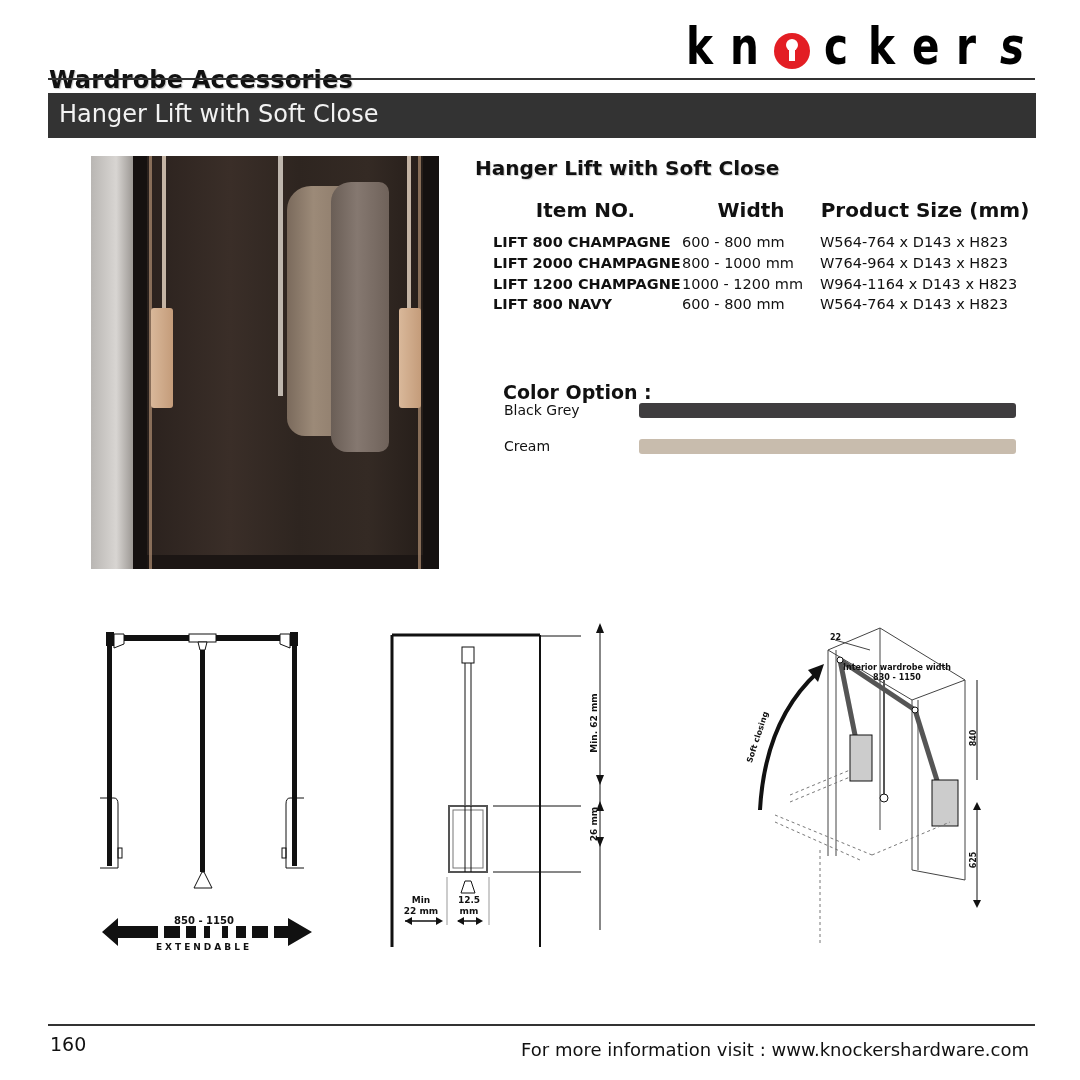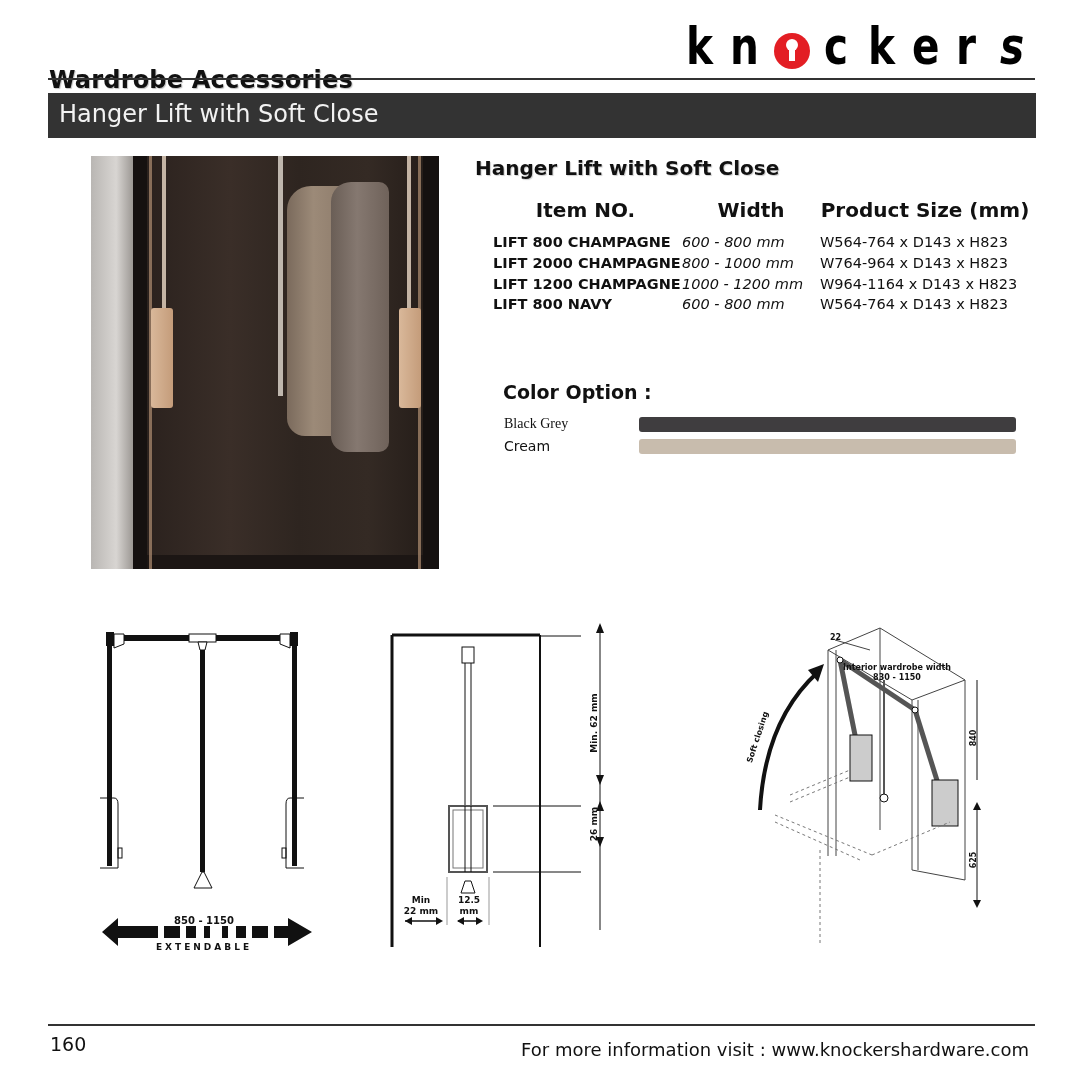--- a/index.html
+++ b/index.html
@@ -32,21 +32,21 @@
   .photo .rod-c { position:absolute; left:187px; top:0; width:5px; height:240px; background:#bfb7ae; }
   .photo .jacket1 { position:absolute; left:196px; top:30px; width:66px; height:250px; background:linear-gradient(90deg,#7a6a5c,#9c8a78 40%,#8a7868); border-radius:24px 10px 8px 18px; }
   .photo .jacket2 { position:absolute; left:240px; top:26px; width:58px; height:270px; background:linear-gradient(90deg,#6a5e56,#857870 45%,#6f625a); border-radius:20px 10px 10px 16px; }
 
   .ph-title { position:absolute; left:475px; top:156px; font-size:20px; font-weight:700; color:#111; text-shadow:1px 1px 1px rgba(0,0,0,0.2); }
 
   table.spec { position:absolute; left:489px; top:196px; border-collapse:collapse; }
   table.spec th { font-size:20px; font-weight:700; text-align:center; padding:0 0 8px 0; height:36px; color:#111; }
   table.spec td { font-size:14.5px; height:20.7px; padding:0; white-space:nowrap; color:#111; }
   table.spec td.item { font-weight:700; width:193px; padding-left:4px; }
-  table.spec td.width { width:138px;font-style:italic; }
+  table.spec td.width { width:138px; }
   table.spec td.size { width:210px; }
 
   .color-title { position:absolute; left:503px; top:381px; font-size:19px; font-weight:700; color:#111; }
   .swatch-row { position:absolute; left:504px; height:18px; display:flex; align-items:center; }
   .swatch-row .lbl { width:135px; font-size:14px; color:#111; }
   .swatch-row .bar { width:377px; height:15px; border-radius:3px; }
 
   .diagram { position:absolute; }
   .diagram svg text { font-family:"DejaVu Sans", sans-serif; font-weight:700; fill:#111; }
 
@@ -120,21 +120,21 @@
     </tr>
     <tr>
       <td class="item">LIFT 800 NAVY</td>
       <td class="width">600 - 800 mm</td>
       <td class="size">W564-764 x D143 x H823</td>
     </tr>
   </tbody>
 </table>
 
 <div class="color-title">Color Option :</div>
-<div class="swatch-row" style="top:415px;font-family:Liberation Serif, serif;">
+<div class="swatch-row" style="top:401px;">
   <span class="lbl">Black Grey</span>
   <span class="bar" style="background:#3f3d3f;"></span>
 </div>
 <div class="swatch-row" style="top:437px;">
   <span class="lbl">Cream</span>
   <span class="bar" style="background:#c8bcad;"></span>
 </div>
 
 <div class="diagram" style="left:94px; top:620px; width:230px; height:340px;">
   <svg width="230" height="340" viewBox="0 0 230 340">

